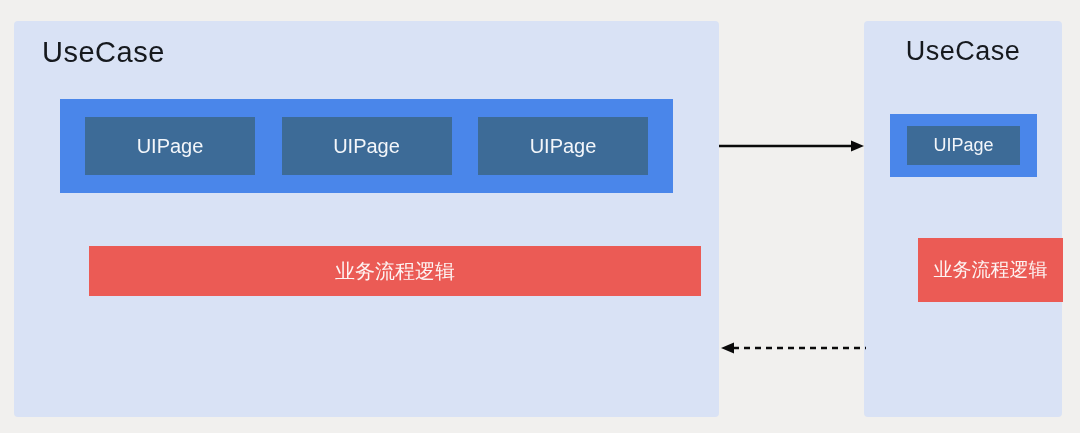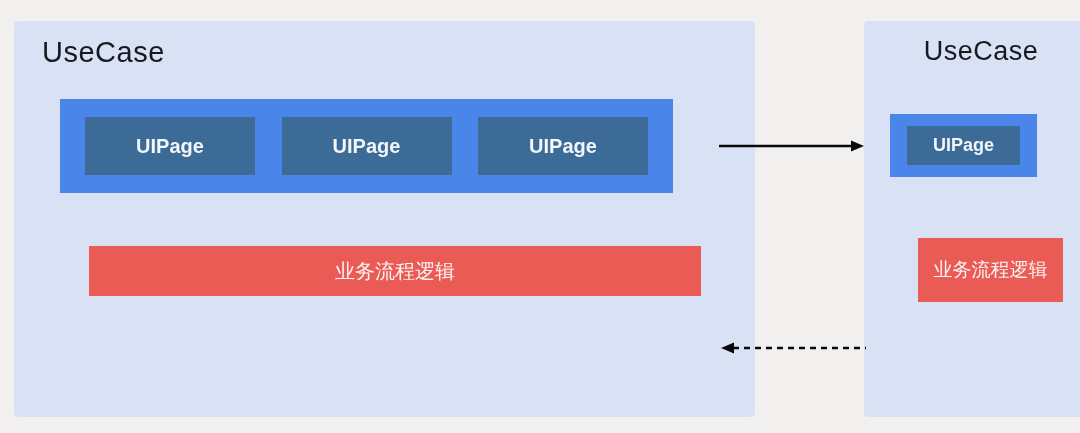--- a/index.html
+++ b/index.html
@@ -9,21 +9,20 @@
     background: #f1f0ee;
     font-family: "Liberation Sans", sans-serif;
     overflow: hidden;
   }
   .panel {
     position: absolute;
     top: 21px;
     height: 396px;
     background: #d9e2f5;
     border-radius: 4px;
-    padding-left: 36px;
   }
   .panel-left  { left: 14px;  width: 705px; }
   .panel-right { left: 864px; width: 198px; }
 
   .panel-title {
     position: absolute;
     top: 15px;
     color: #16191e;
     font-size: 29px;
     letter-spacing: 0.5px;
@@ -51,21 +50,21 @@
   }
   .panel-right .ui-container {
     left: 26px; top: 93px;
     width: 147px; height: 63px;
     justify-content: center;
   }
 
   .ui-page {
     background: #3d6b97;
     color: #f3f6fa;
-    font-weight: bold;
+    font-weight: normal;
     display: flex;
     align-items: center;
     justify-content: center;
   }
   .panel-left .ui-page  { width: 170px; height: 58px; font-size: 20px; }
   .panel-right .ui-page { width: 113px; height: 39px; font-size: 18px; }
 
   .logic-bar {
     position: absolute;
     background: #eb5b55;

